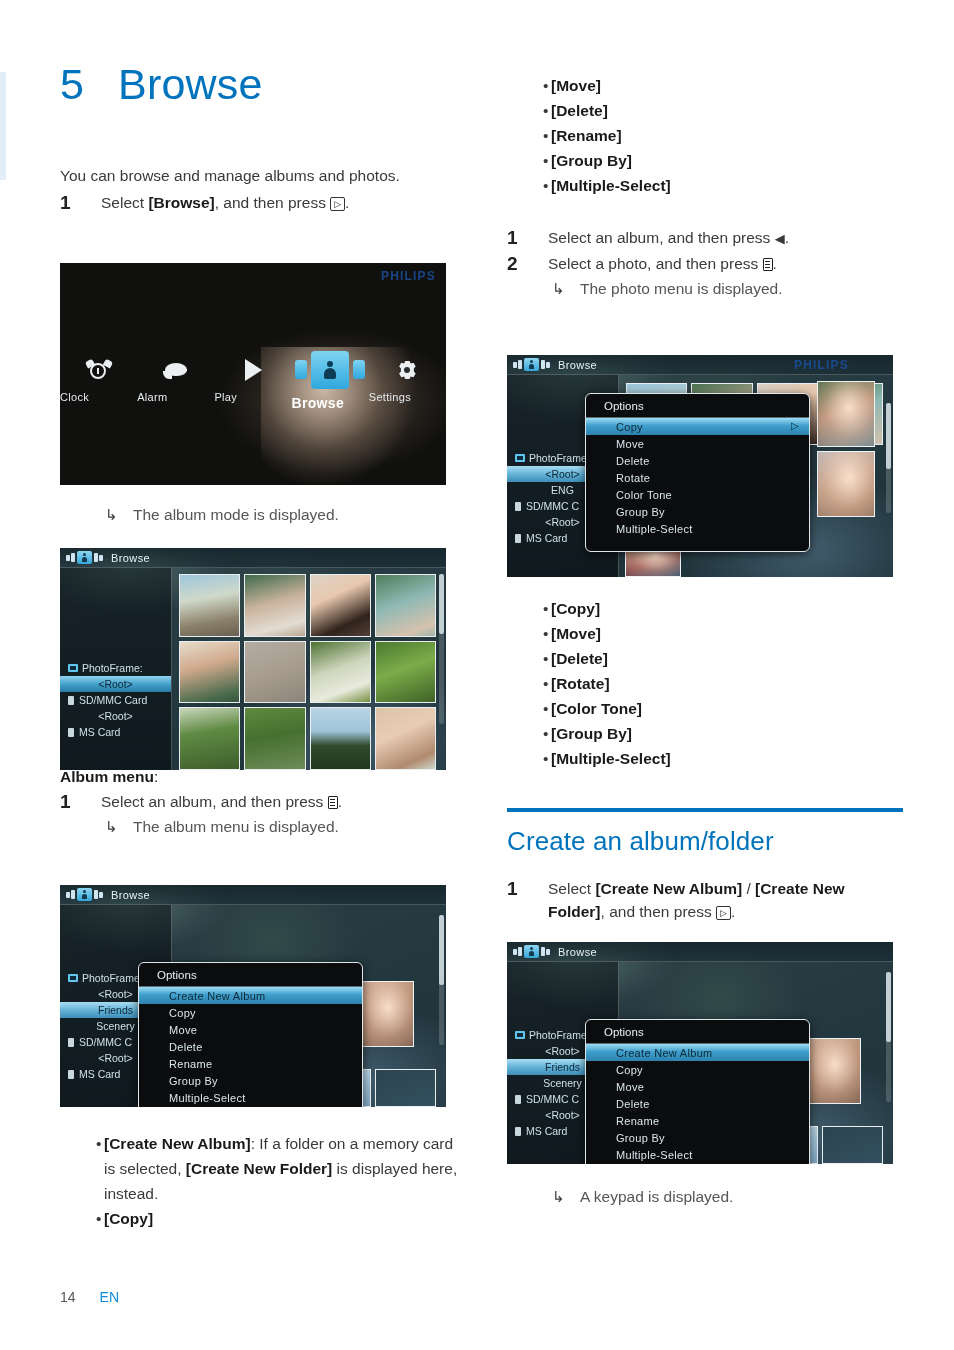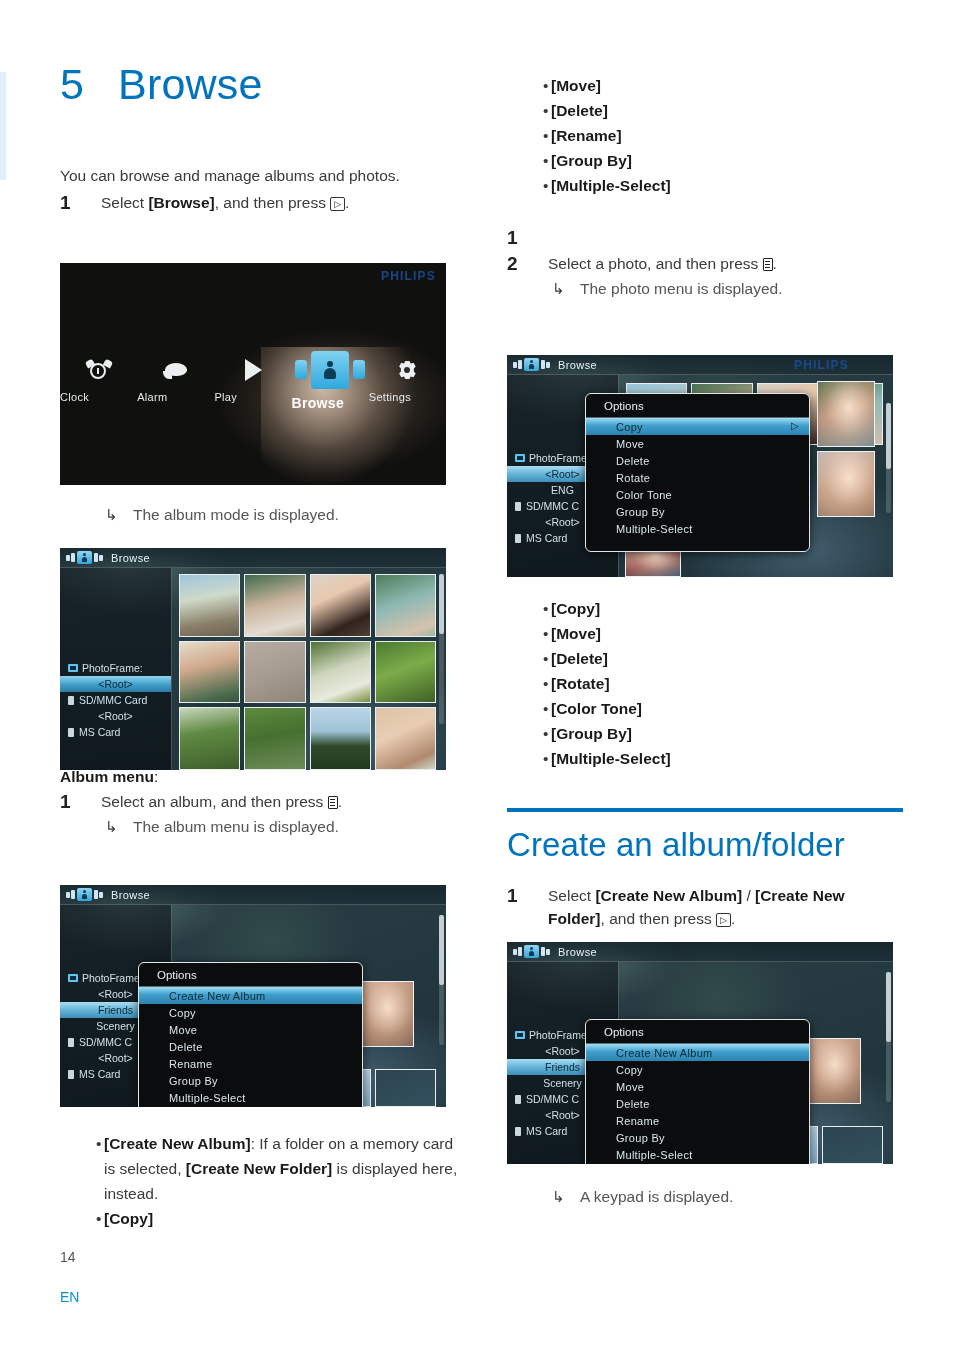--- a/index.html
+++ b/index.html
@@ -64,21 +64,21 @@
   ul.bul li {
     display: flex; font-size: 15.5px; line-height: 25px;
     color: #3a3a3a; font-weight: 300;
   }
   ul.bul li .dot { width: 44px; flex: 0 0 44px; text-align: left; padding-left: 36px; }
   ul.bul li .txt { flex: 1; }
 
   
   .rule { height: 4px; background: #0073bd; margin-bottom: 14px; }
   .sec-title {
-    color: #0073bd; font-size: 33px; font-weight: 400;
+    color: #0073bd; font-size: 26px; font-weight: 400;
     letter-spacing: 0.1px; margin-bottom: 20px;
   }
 
   
   .key {
     display: inline-block; border: 1.4px solid #333; border-radius: 2px;
     padding: 0 3px 0 3px; font-size: 9px; line-height: 12px;
     vertical-align: 1px; color: #222;
   }
   .glyph-tri { font-size: 13px; vertical-align: 0px; }
@@ -236,21 +236,21 @@
     background:linear-gradient(150deg,#e8c9b4 0%,#c49a80 45%,#8e6f5c 100%);
   }
   .face:after{
     content:""; position:absolute; inset:0;
     background: radial-gradient(ellipse at 55% 40%, rgba(250,225,205,.95) 0%, rgba(190,150,125,.5) 55%, rgba(90,70,60,.35) 100%);
   }
 
   .footer {
     position:absolute; left:60px; bottom:45px;
     font-size:14px; color:#555; font-weight:300;
-    display:flex; gap:24px; align-items:flex-start;flex-direction:column;
+    display:flex; gap:24px; align-items:flex-start;
   }
   .footer .en { color:#0c8ddb; font-weight:400; }
 </style>
 </head>
 <body>
 
 <div class="page">
 
   <div class="edge-bar"></div>
 
@@ -513,20 +513,21 @@
         </li>
       <li>
           <span class="dot">•</span>
           <span class="txt"><b>[Multiple-Select]</b></span>
         </li>
     </ul>
 
     <div style="position:absolute; top:222px; left:0; width:400px;">
       <div class="step" style="margin-top:4px;">
         <span class="n">1</span>
+        <span class="t"><span>Select an album, and then press </span><span class="glyph-tri">◀</span>.</span>
       </div>
       <div class="step" style="margin-top:2px;">
         <span class="n">2</span>
         <span class="t"><span>Select a photo, and then press </span><span class="glyph-menu"></span>.</span>
       </div>
       <div class="substep" style="margin-left:39px;">
         <span class="arrow">↳</span>
         <span class="t">The photo menu is displayed.</span>
       </div>
     </div>

